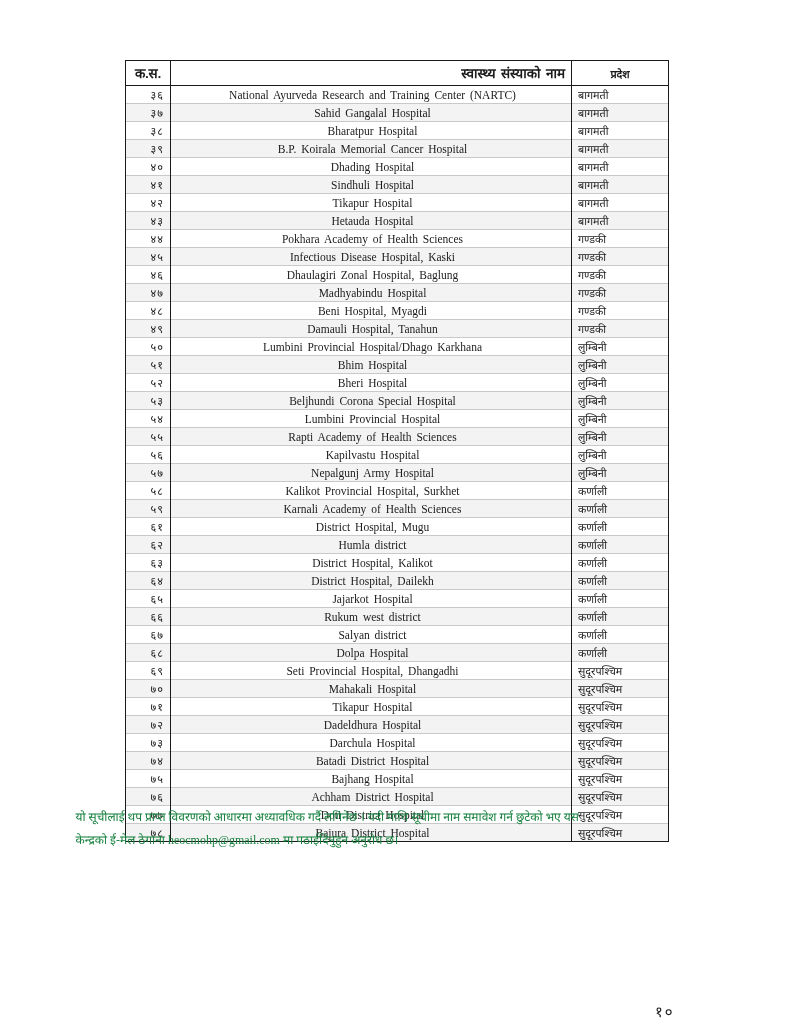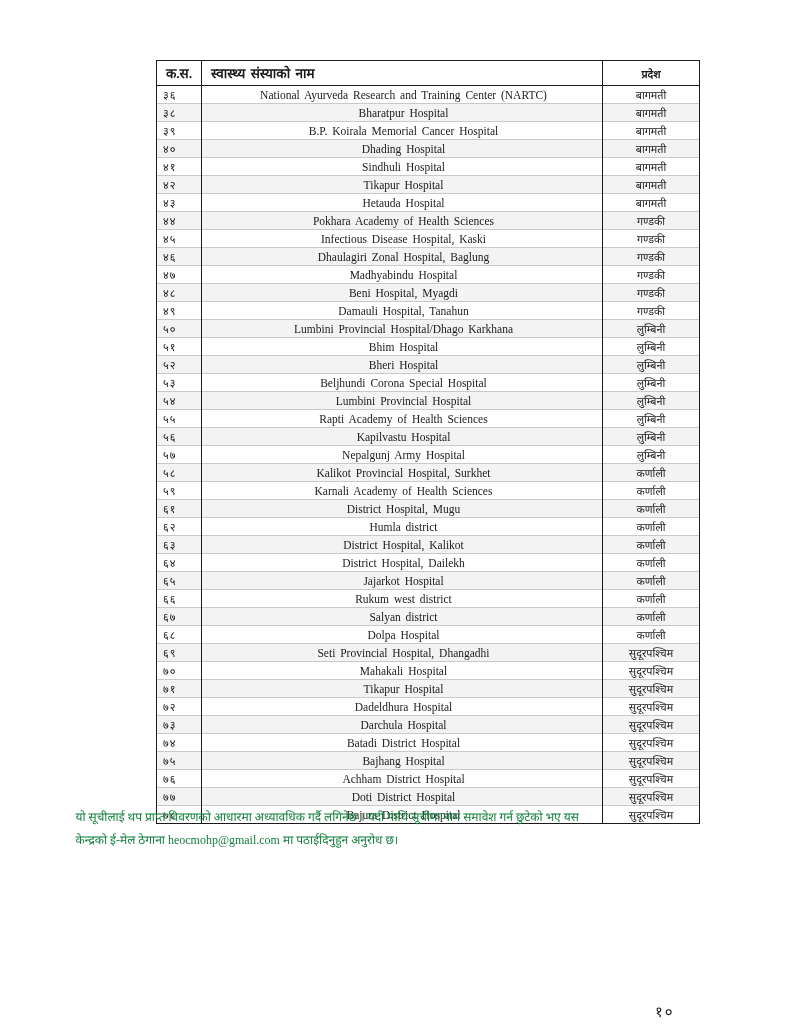--- a/index.html
+++ b/index.html
@@ -15,50 +15,49 @@
     position: absolute; inset: 0;
     background: #ffffff;
   }
   table.hospital-table {
     position: absolute;
     left: 125px; top: 60px;
     width: 543px;
     border-collapse: collapse;
     table-layout: fixed;
     border: 1.4px solid #1a1a1a;
-    margin-left: 31px;
   }
   table.hospital-table th {
     border: 1px solid #1a1a1a;
     font-weight: bold;
     font-size: 13.5px;
     padding: 3px 6px;
     height: 24px;
     background: #ffffff;
-    text-align: left;
+    text-align: right;
     vertical-align: middle;
   }
   table.hospital-table th.col-serial,
   table.hospital-table th.col-province { text-align: center; }
   table.hospital-table td {
     border-left: 1px solid #1a1a1a;
     border-right: 1px solid #1a1a1a;
     border-top: 0.8px solid #c9c9c9;
     font-size: 11.5px;
     padding: 1px 6px;
     height: 16.5px;
     vertical-align: middle;
     white-space: nowrap;
     overflow: hidden;
   }
   table.hospital-table tbody tr:nth-child(even) { background: #f3f3f3; }
   table.hospital-table tbody tr:nth-child(odd)  { background: #ffffff; }
-  .col-serial   { width: 45px; text-align: left; }
+  .col-serial   { width: 45px; text-align: right; }
   .col-name     { width: 401px; text-align: center; padding-left: 9px !important; word-spacing: 2px; }
-  .col-province { width: 97px; text-align: center; font-size: 10.8px !important; }
+  .col-province { width: 97px; font-size: 10.8px !important; }
   td.col-serial { font-size: 11px !important; letter-spacing: 1px; }
 
   .footer-note {
     position: absolute;
     top: 806px; left: 50%;
     transform: translateX(-50%);
     width: 640px;
     text-align: left;
     font-size: 12px;
     line-height: 23px;
@@ -85,20 +84,25 @@
         <th class="col-province">प्रदेश</th>
       </tr>
     </thead>
     <tbody>
         <tr>
           <td class="col-serial">३६</td>
           <td class="col-name">National Ayurveda Research and Training Center (NARTC)</td>
           <td class="col-province">बागमती</td>
         </tr>
         <tr>
+          <td class="col-serial">३७</td>
+          <td class="col-name">Sahid Gangalal Hospital</td>
+          <td class="col-province">बागमती</td>
+        </tr>
+        <tr>
           <td class="col-serial">३८</td>
           <td class="col-name">Bharatpur Hospital</td>
           <td class="col-province">बागमती</td>
         </tr>
         <tr>
           <td class="col-serial">३९</td>
           <td class="col-name">B.P. Koirala Memorial Cancer Hospital</td>
           <td class="col-province">बागमती</td>
         </tr>
         <tr>

